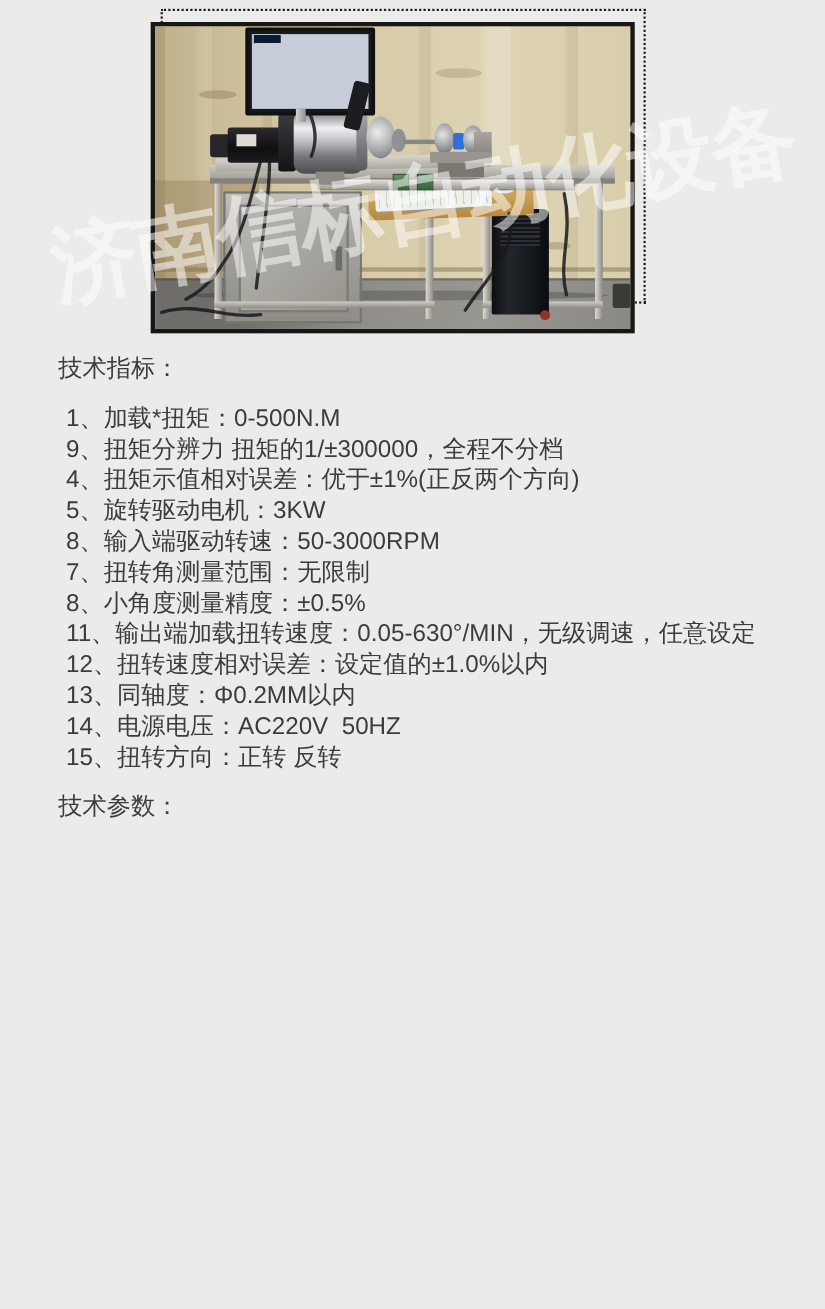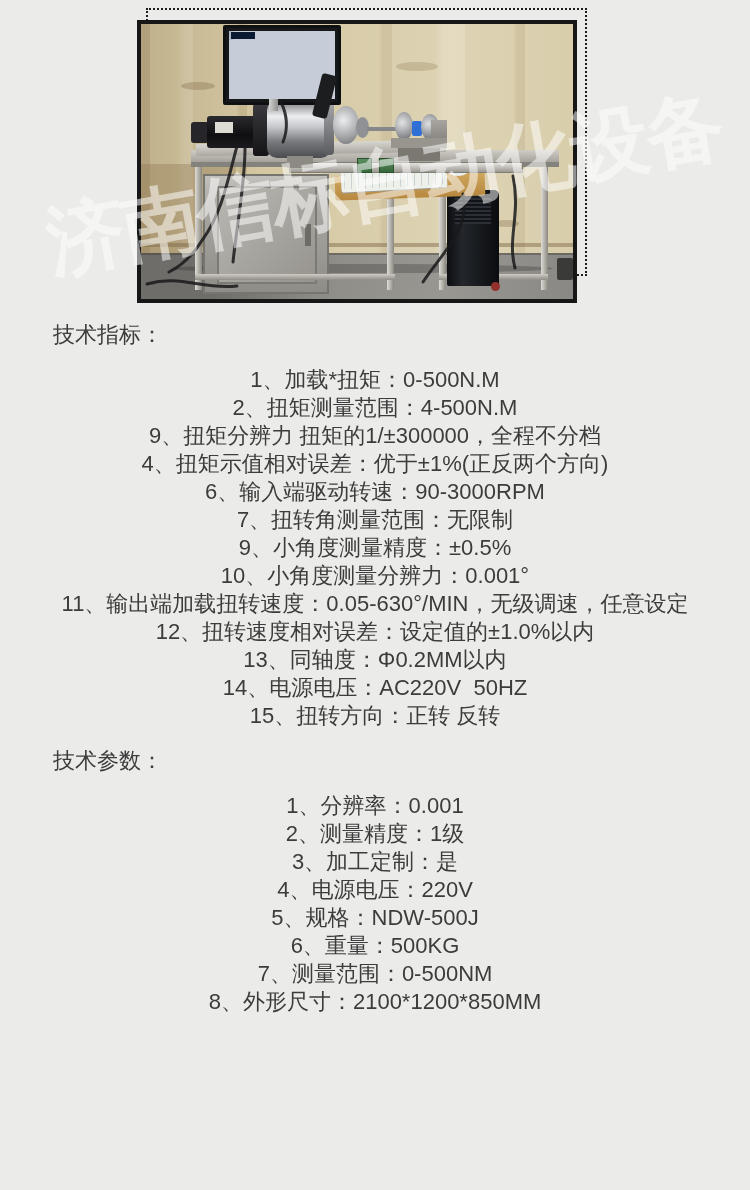--- a/index.html
+++ b/index.html
@@ -114,21 +114,21 @@
   .watermark {
     position:absolute; left:48px; top:192px; z-index:5; pointer-events:none;
     font-size:78px; font-weight:700; letter-spacing:-2px; white-space:nowrap;
     color:rgba(255,255,255,.52); transform:rotate(-10deg); transform-origin:left center;
   }
 
   
   .content { padding:0 44px; font-size:22px; }
   .desc { margin:22px 0 0; line-height:37px; text-align:justify; }
   .sec-title { font-size:22px; font-weight:400; margin:10px 0 6px; padding-left:9px; }
-  ul.items { list-style:none; margin:16px; padding:0;text-align:center; }
+  ul.items { list-style:none; margin:16px; padding:0; }
   ul.items li { line-height:28px; white-space:pre; }
 </style>
 </head>
 <body>
 
 <div class="hero">
   <div class="marquee"></div>
 
   <div class="photo">
     <div class="wall"></div>
@@ -230,42 +230,30 @@
   <div class="watermark">济南信标自动化设备</div>
 </div>
 
 <div class="content">
 
   <section>
     <h2 class="sec-title">技术指标：</h2>
     <ul class="items">
 
     <li class="item">1、加载*扭矩：0-500N.M</li>
-        <li class="item">2、扭矩测量范围：4-500N.M</li>
         <li class="item">9、扭矩分辨力 扭矩的1/±300000，全程不分档</li>
         <li class="item">4、扭矩示值相对误差：优于±1%(正反两个方向)</li>
-        <li class="item">6、输入端驱动转速：90-3000RPM</li>
+        <li class="item">5、旋转驱动电机：3KW</li>
+        <li class="item">8、输入端驱动转速：50-3000RPM</li>
         <li class="item">7、扭转角测量范围：无限制</li>
-        <li class="item">9、小角度测量精度：±0.5%</li>
-        <li class="item">10、小角度测量分辨力：0.001°</li>
+        <li class="item">8、小角度测量精度：±0.5%</li>
         <li class="item">11、输出端加载扭转速度：0.05-630°/MIN，无级调速，任意设定</li>
         <li class="item">12、扭转速度相对误差：设定值的±1.0%以内</li>
         <li class="item">13、同轴度：Φ0.2MM以内</li>
         <li class="item">14、电源电压：AC220V  50HZ</li>
         <li class="item">15、扭转方向：正转 反转</li>
       </ul>
   </section>
 
   <section>
     <h2 class="sec-title">技术参数：</h2>
-    <ul class="items">
-
-    <li class="item">1、分辨率：0.001</li>
-        <li class="item">2、测量精度：1级</li>
-        <li class="item">3、加工定制：是</li>
-        <li class="item">4、电源电压：220V</li>
-        <li class="item">5、规格：NDW-500J</li>
-        <li class="item">6、重量：500KG</li>
-        <li class="item">7、测量范围：0-500NM</li>
-        <li class="item">8、外形尺寸：2100*1200*850MM</li>
-      </ul>
   </section>
 </div>
 
 </body></html>

